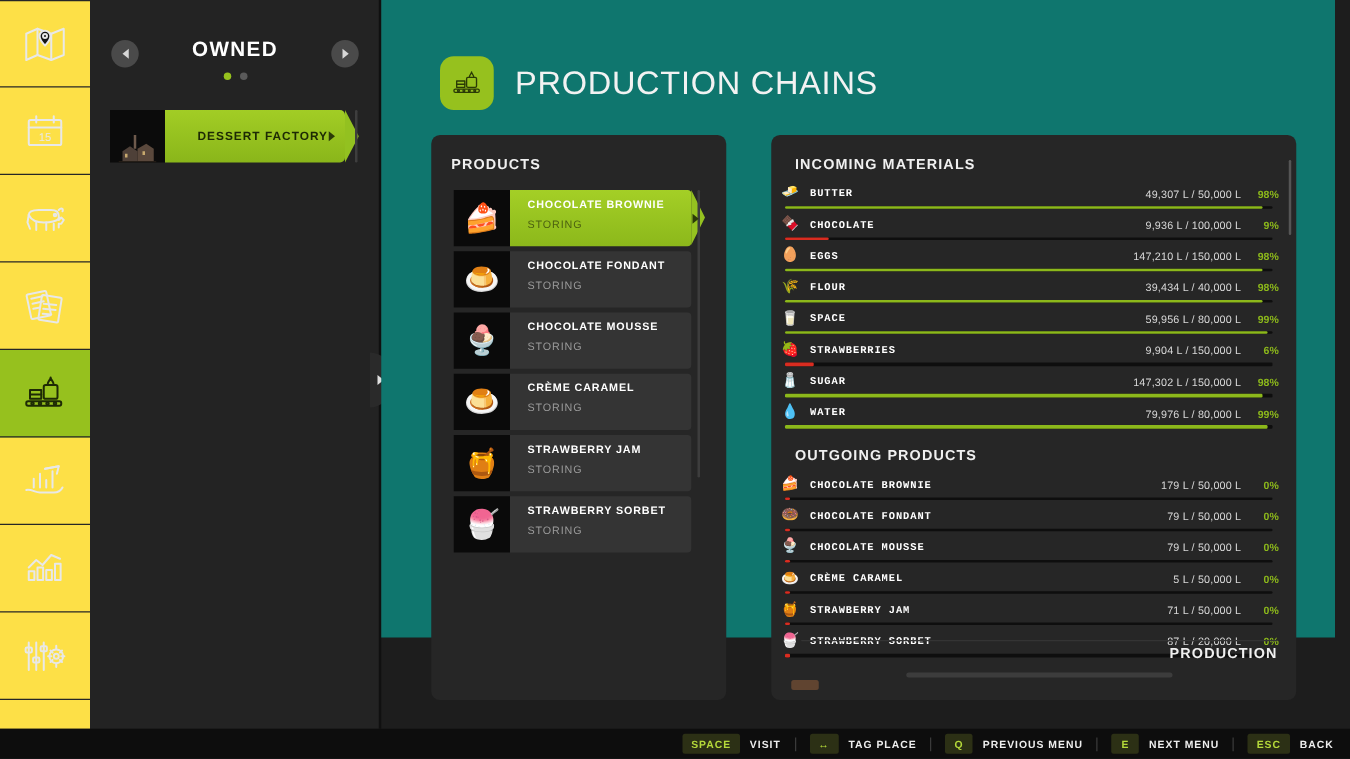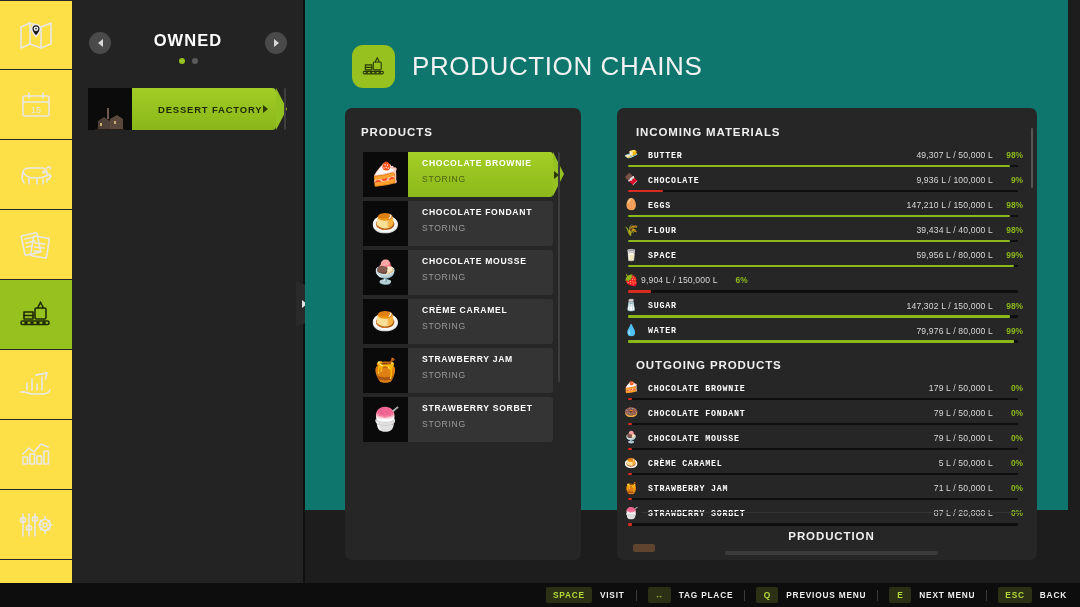--- a/index.html
+++ b/index.html
@@ -188,22 +188,22 @@
               letter-spacing:.75px; margin-left:7px; flex:1;font-family:Liberation Mono, monospace; }
   .mat-amt { font-size:8.6px; color:#d8d8d8; letter-spacing:.15px; }
   .mat-pct { width:30px; text-align:right; font-size:8.4px;
              font-weight:bold; color:#8cb81b; }
   .bar { position:absolute; left:5px; right:5px; bottom:4px;
          height:2.5px; background:#0e0e0e; border-radius:1px; }
   .bar i { display:block; height:100%; border-radius:1px; }
 
   .prod-sect { position:absolute; left:24px; right:15px; top:404px; }
   .prod-sep { height:1px; background:#343434; }
-  .prod-label { text-align:center; color:#f0f0f0; font-size:11.5px;
-                font-weight:bold; letter-spacing:.9px; margin-top:17px; }
+  .prod-label { text-align:right; color:#f0f0f0; font-size:11.5px;
+                font-weight:bold; letter-spacing:.9px; margin-top:4px; }
   .prod-bar { margin:9px auto 0; width:213px; height:4px;
               background:#3c3c3c; border-radius:2px; }
   .prod-peek { position:absolute; left:16px; top:436px; width:22px;
                height:8px; background:#6b4a33; border-radius:2px;
                opacity:.85; }
   .mat-scroll { position:absolute; right:4px; top:20px; width:2px;
                 height:60px; background:#555; border-radius:1px; }
 
   
   .bottom {
@@ -523,20 +523,21 @@
               <span class="mat-amt">59,956 L / 80,000 L</span>
               <span class="mat-pct">99%</span>
             </div>
             <div class="bar">
               <i style="width:99%;background:#8cb81b"></i>
             </div>
           </div>
           <div class="mat-row">
             <div class="mat-top">
               <span class="mat-ico">🍓</span>
+              <span class="mat-name">STRAWBERRIES</span>
               <span class="mat-amt">9,904 L / 150,000 L</span>
               <span class="mat-pct">6%</span>
             </div>
             <div class="bar">
               <i style="width:6%;background:#d92c20"></i>
             </div>
           </div>
           <div class="mat-row">
             <div class="mat-top">
               <span class="mat-ico">🧂</span>

